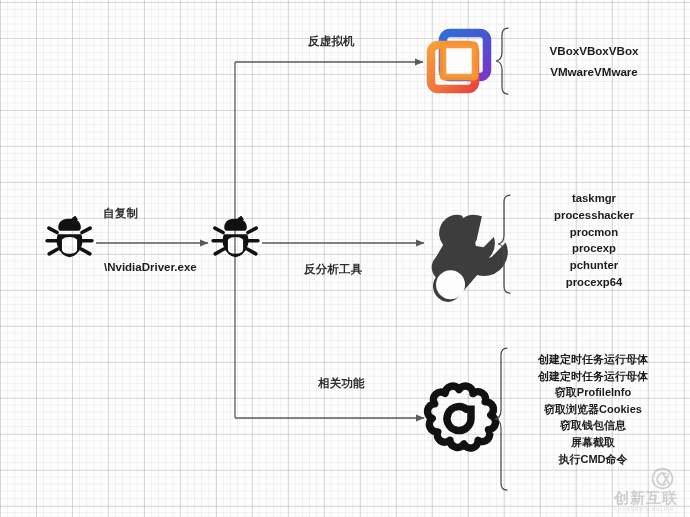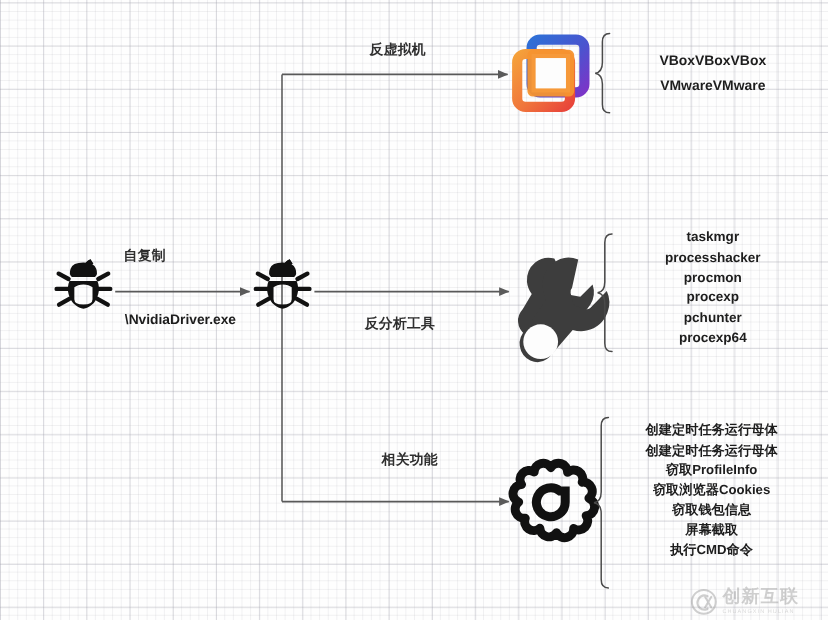--- a/index.html
+++ b/index.html
@@ -45,24 +45,25 @@
     line-height:17.6px;
     white-space:nowrap;
   }
   .list.vmlist{line-height:20.5px;font-size:11.6px;}
   .list.toollist{line-height:16.8px;font-size:11.3px;}
   .list.funclist{line-height:16.6px;font-size:11px;}
   .list div{white-space:nowrap;}
 
   .watermark{
     position:absolute;
-    right:24px;bottom:4px;
+    right:12px;bottom:4px;
     display:flex;align-items:flex-end;
     opacity:0.42;
     user-select:none;
+    flex-direction:column;
   }
   .wm-logo{width:23px;height:23px;margin-right:4px;}
   .wm-txt{display:flex;flex-direction:column;justify-content:center;}
   .wm-cn{font-size:15px;font-weight:bold;color:#8f8f8f;letter-spacing:1px;line-height:15px;}
   .wm-en{font-size:4.6px;color:#a6a6a6;letter-spacing:0.9px;line-height:7px;margin-top:1px;}
 </style>
 </head>
 <body>
 
 <div id="canvas">

